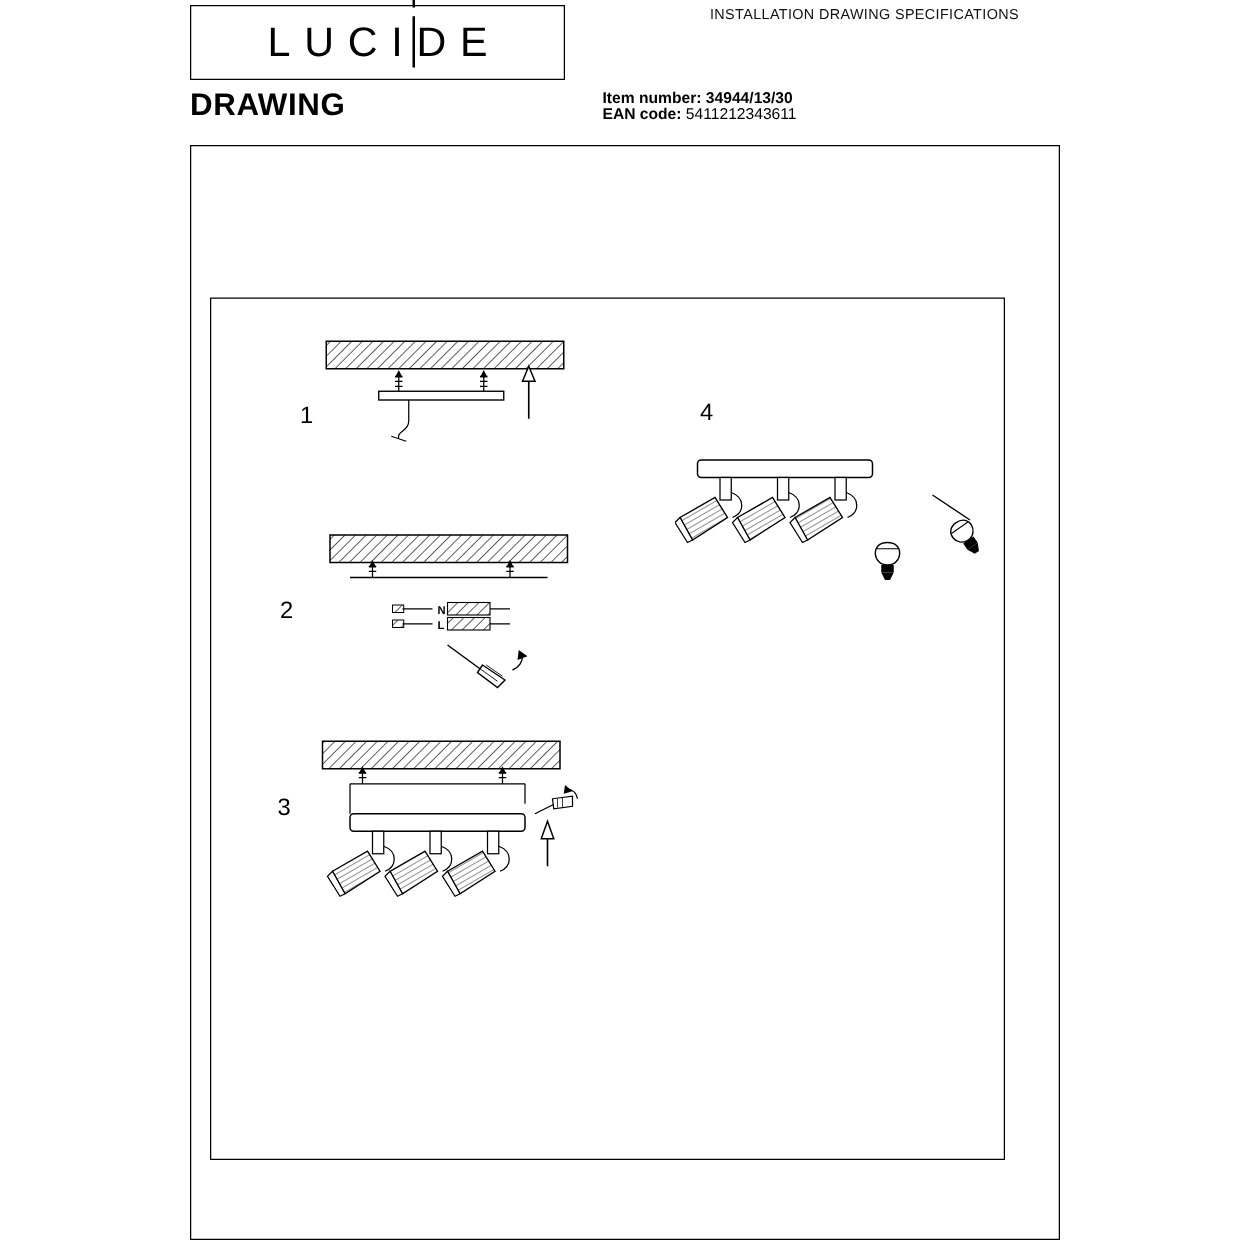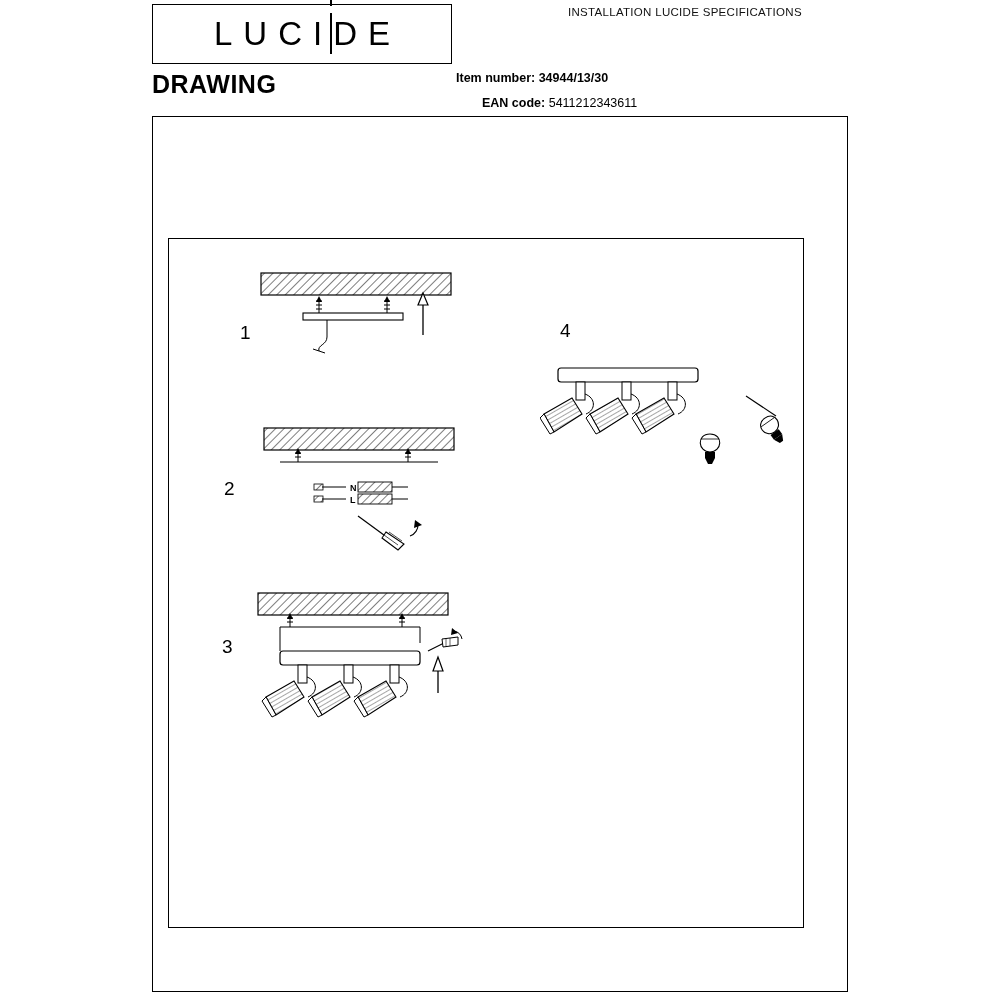--- a/index.html
+++ b/index.html
@@ -73,28 +73,28 @@
     position: absolute;
     left: 152px;
     top: 70px;
     font-size: 25px;
     font-weight: bold;
     letter-spacing: 0.5px;
   }
 
   #item-number {
     position: absolute;
-    left: 456px;
+    left: 482px;
     top: 71px;
     font-size: 12.5px;
   }
   #ean-code {
     position: absolute;
     left: 482px;
-    top: 96px;
+    top: 84px;
     font-size: 12.5px;
   }
   .lbl { font-weight: bold; }
   .val { font-weight: bold; }
   .val-light { font-weight: normal; }
 
   
   #outer-frame {
     position: absolute;
     left: 152px;
@@ -130,21 +130,21 @@
 </style>
 </head>
 <body>
 
 <div id="logo-box">
   <div id="logo-text">LUCIDE</div>
 </div>
 <div id="logo-stroke"></div>
 <div id="logo-dot"></div>
 
-<div id="spec-title">INSTALLATION LUCIDE SPECIFICATIONS</div>
+<div id="spec-title">INSTALLATION DRAWING SPECIFICATIONS</div>
 
 <div id="product-name">DRAWING</div>
 
 <div id="item-number">
   <span class="lbl">Item number:</span>
   <span class="val">34944/13/30</span>
 </div>
 <div id="ean-code">
   <span class="lbl">EAN code:</span>
   <span class="val-light">5411212343611</span>

